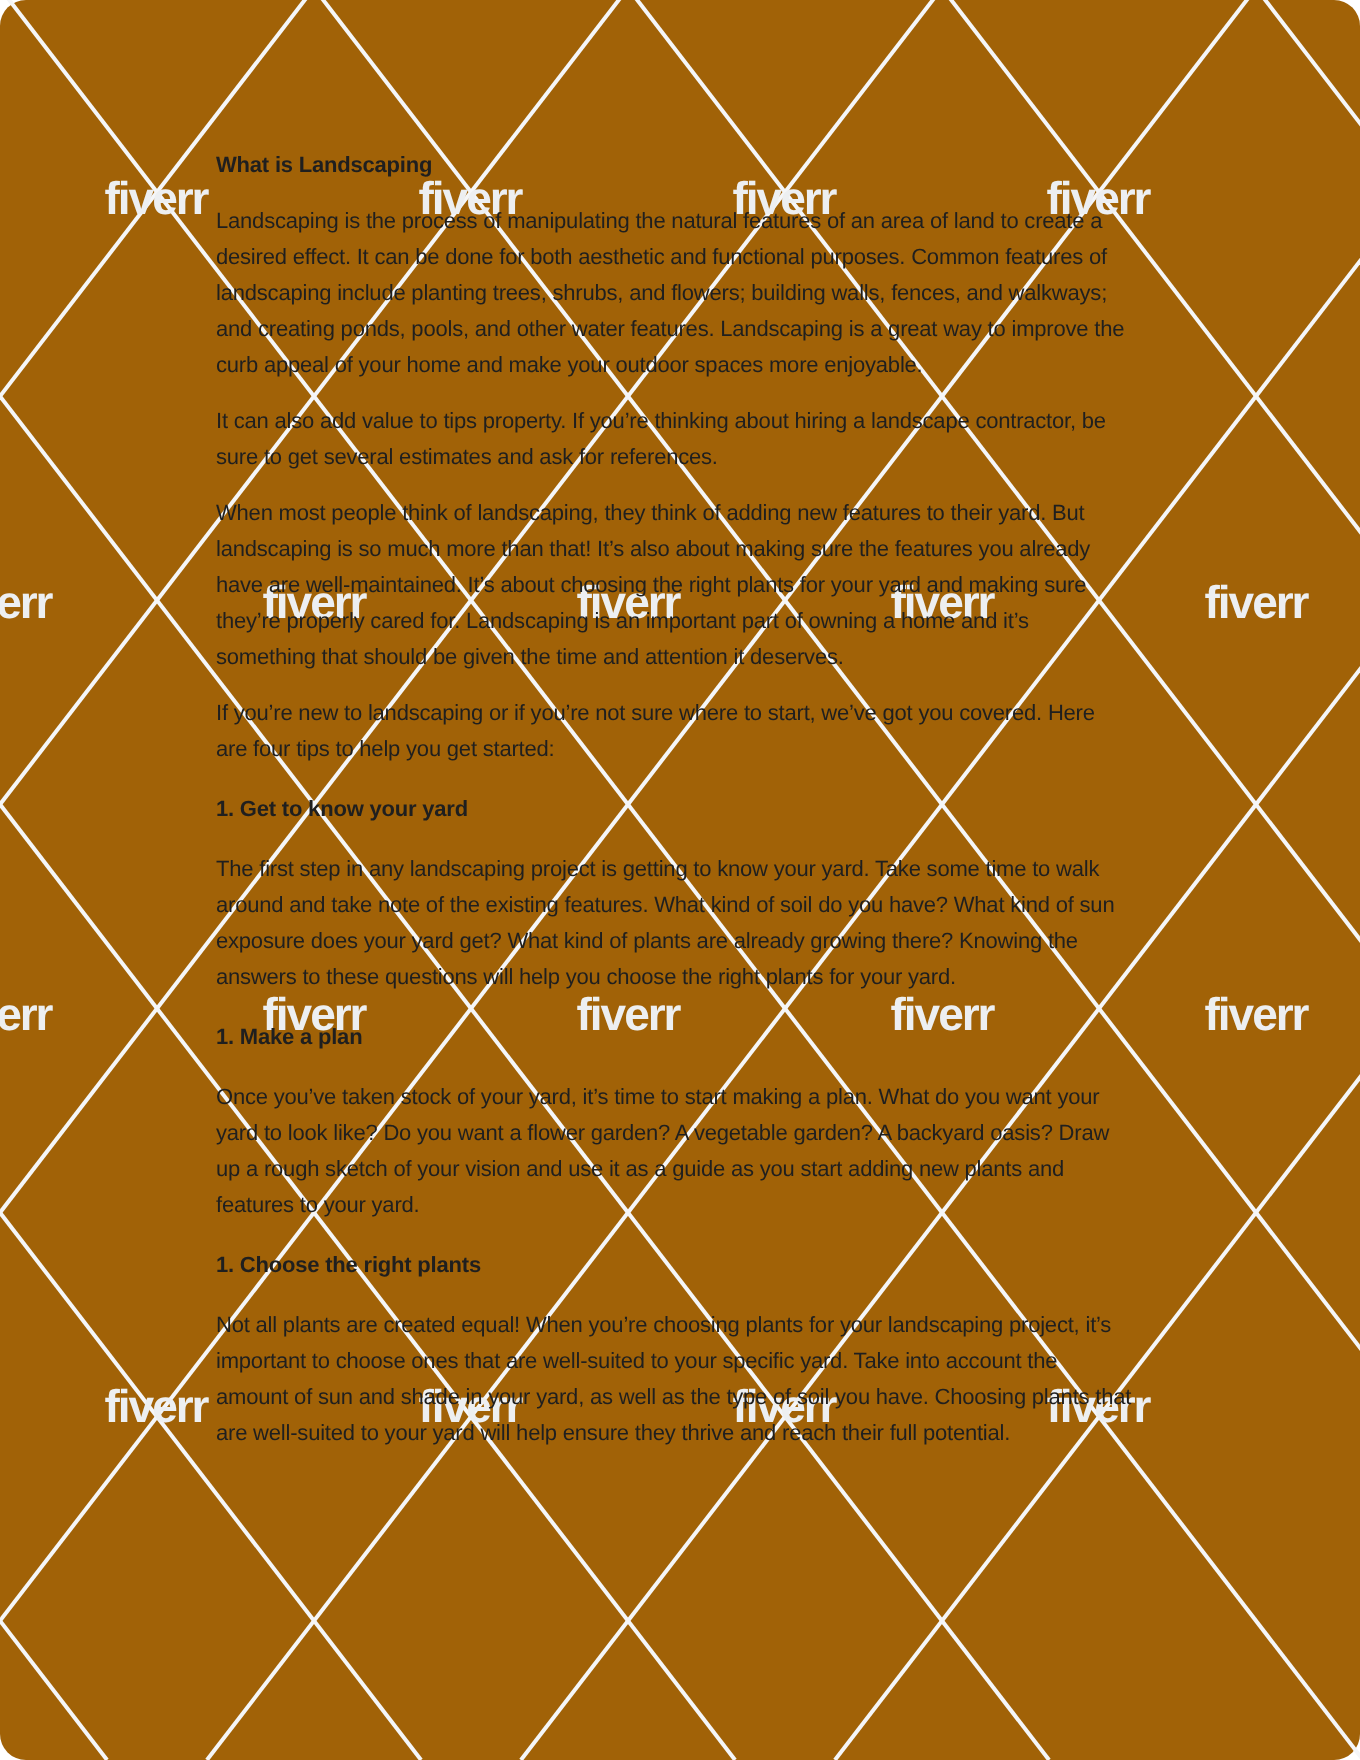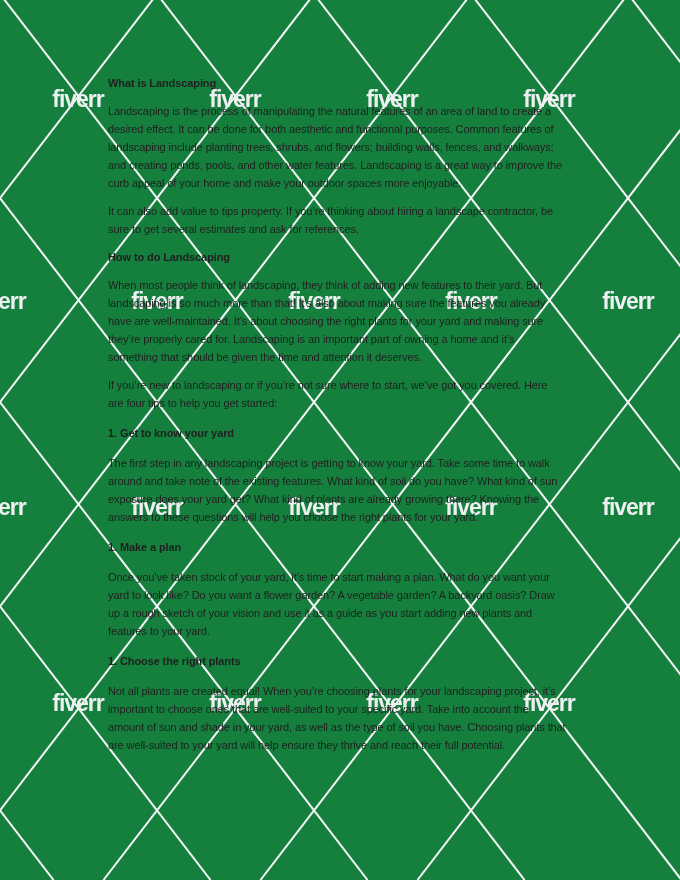--- a/index.html
+++ b/index.html
@@ -10,21 +10,22 @@
     width: 680px;
     height: 880px;
     background: #ffffff;
     font-family: "Liberation Sans", sans-serif;
     position: relative;
     overflow: hidden;
   }
   .page {
     position: absolute;
     inset: 0;
-    background: #15803d;
+    background: #a16207;
+    border-radius: 13px;
   }
   
   #lattice {
     position: absolute;
     left: 0;
     top: 0;
     pointer-events: none;
   }
   #wm-layer {
     position: absolute;
@@ -130,21 +131,20 @@
 
   <div class="content">
     <div class="heading">What is Landscaping</div>
     <div class="para">Landscaping is the process of manipulating the natural features of an area of land to create a
 desired effect. It can be done for both aesthetic and functional purposes. Common features of
 landscaping include planting trees, shrubs, and flowers; building walls, fences, and walkways;
 and creating ponds, pools, and other water features. Landscaping is a great way to improve the
 curb appeal of your home and make your outdoor spaces more enjoyable.</div>
     <div class="para">It can also add value to tips property. If you’re thinking about hiring a landscape contractor, be
 sure to get several estimates and ask for references.</div>
-    <div class="heading">How to do Landscaping</div>
     <div class="para">When most people think of landscaping, they think of adding new features to their yard. But
 landscaping is so much more than that! It’s also about making sure the features you already
 have are well-maintained. It’s about choosing the right plants for your yard and making sure
 they’re properly cared for. Landscaping is an important part of owning a home and it’s
 something that should be given the time and attention it deserves.</div>
     <div class="para">If you’re new to landscaping or if you’re not sure where to start, we’ve got you covered. Here
 are four tips to help you get started:</div>
     <div class="tip">1. Get to know your yard</div>
     <div class="para">The first step in any landscaping project is getting to know your yard. Take some time to walk
 around and take note of the existing features. What kind of soil do you have? What kind of sun

